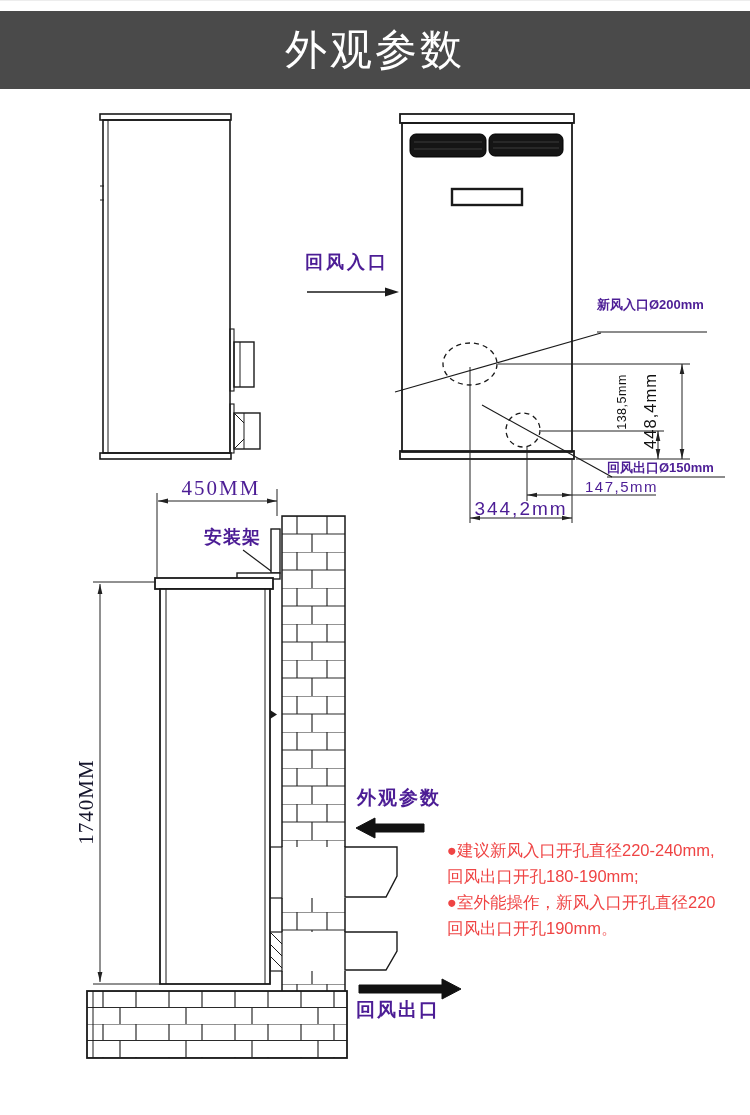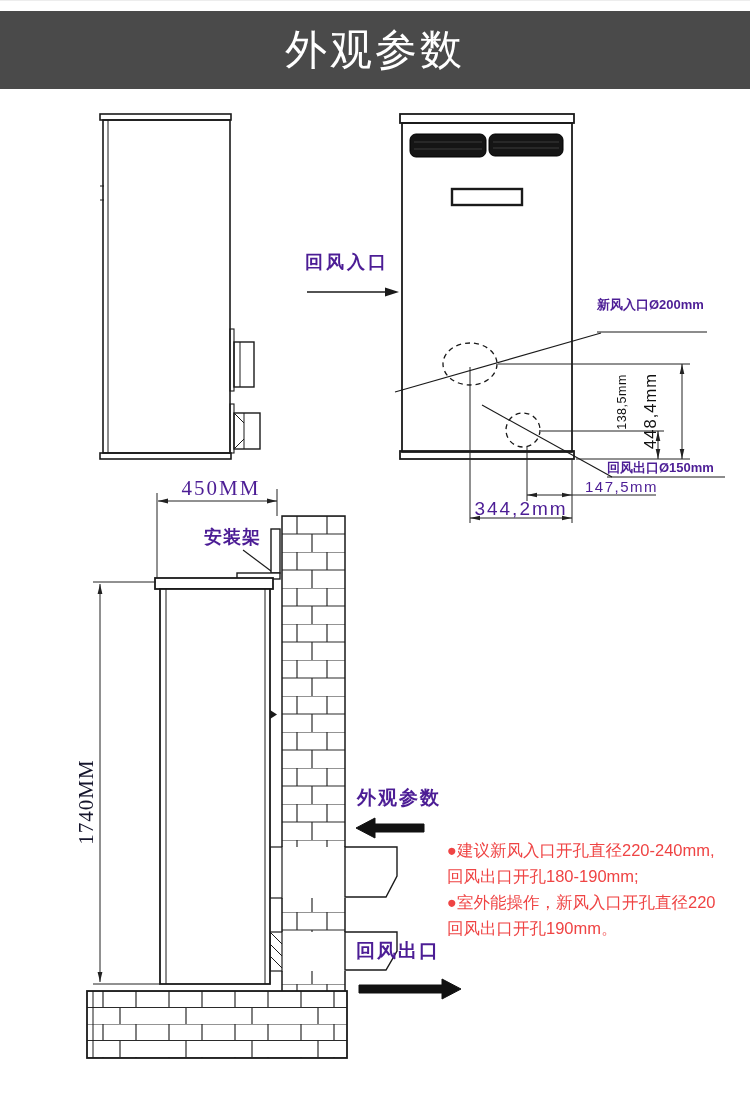--- a/index.html
+++ b/index.html
@@ -172,21 +172,21 @@
   <div class="lbl ctr" style="left:521px;top:498px;font-size:19px;letter-spacing:2px;">344,2mm</div>
 
   <div class="lbl ctr serif" style="left:221px;top:477px;font-size:21px;letter-spacing:2px;">450MM</div>
 
   <div class="lbl cnb" style="left:204px;top:527px;font-size:18px;letter-spacing:1px;">安装架</div>
 
   <div class="rotctr rot serif" style="left:86px;top:801px;font-size:21px;letter-spacing:1px;color:#14142b;">1740MM</div>
 
   <div class="lbl cnb" style="left:357px;top:787px;font-size:19px;letter-spacing:2px;">外观参数</div>
 
-  <div class="lbl cnb" style="left:356px;top:940px;font-size:19px;letter-spacing:2px;">回风出口</div>
+  <div class="lbl cnb" style="left:356px;top:999px;font-size:19px;letter-spacing:2px;">回风出口</div>
 
   <div class="notes">
     <div class="nline">●建议新风入口开孔直径220-240mm,</div>
     <div class="nline">回风出口开孔180-190mm;</div>
     <div class="nline">●室外能操作，新风入口开孔直径220</div>
     <div class="nline">回风出口开孔190mm。</div>
   </div>
 
 </div>
 

